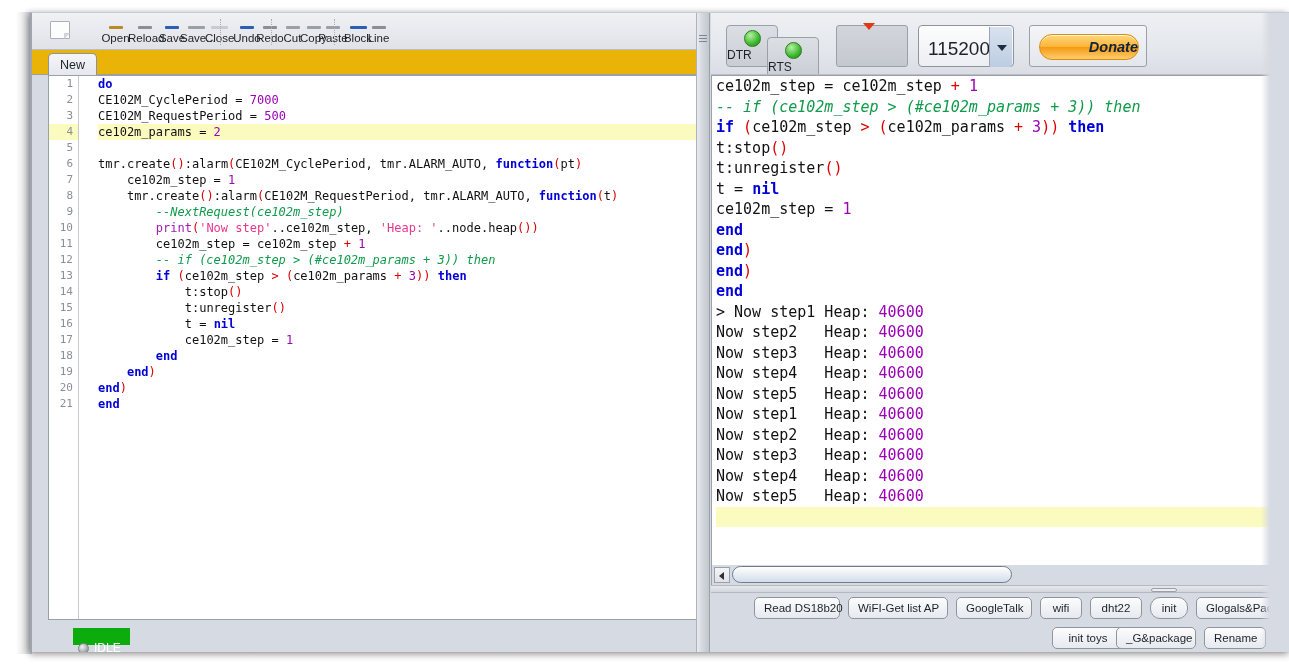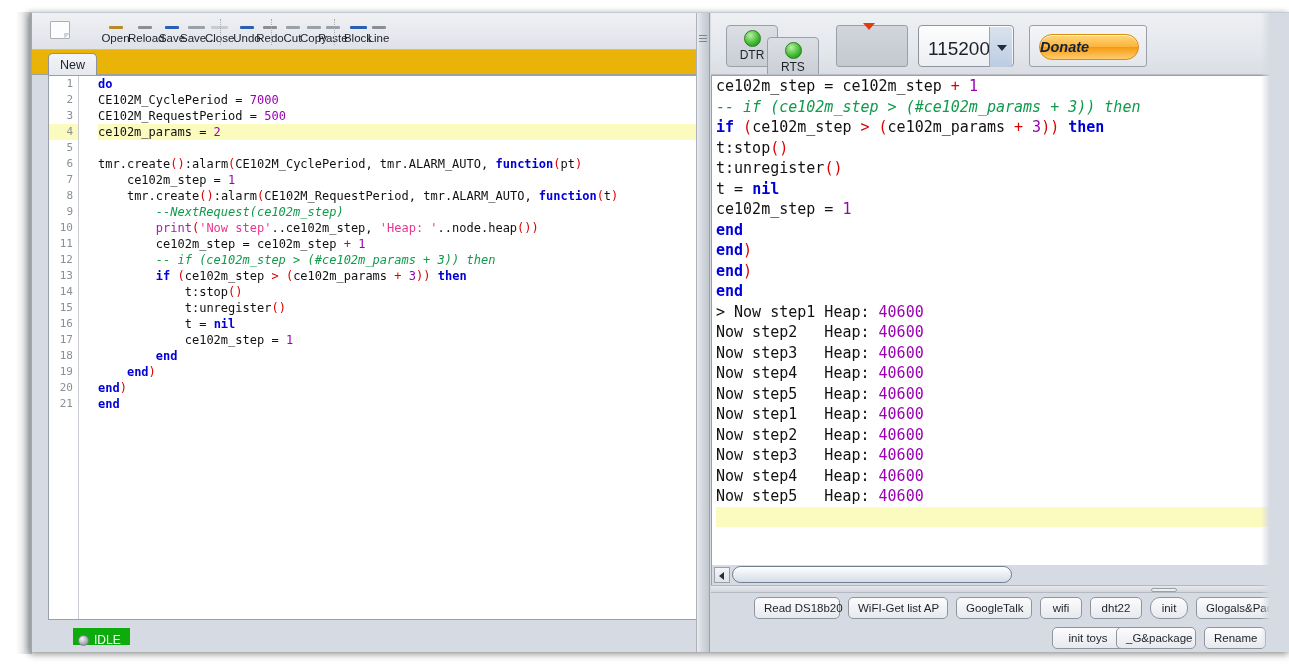--- a/index.html
+++ b/index.html
@@ -185,21 +185,21 @@
   
   .statusbar {
     position: absolute;
     left: 16px; top: 612px;
     width: 648px; height: 22px;
   }
   .idle-badge {
     position: absolute;
     left: 25px; top: 3px;
     height: 17px;
-    padding: 4px 9px 0 5px;
+    padding: 12px 9px 0 5px;
     background: #0bac0b;
     color: #ffffff;
     font-size: 12px;
     line-height: 17px;
     white-space: nowrap;
   }
   .idle-led {
     display: inline-block;
     width: 11px; height: 11px;
     border-radius: 50%;
@@ -245,21 +245,21 @@
     border-bottom: 1px solid #b9bec7;
     overflow: hidden;
   }
   .led-btn {
     position: absolute;
     top: 12px;
     width: 52px; height: 42px;
     background: linear-gradient(to bottom, #dcdfe4, #c9cdd4);
     border: 1px solid #9aa0aa;
     border-radius: 4px;
-    text-align: center;
+    text-align: left;
   }
   .led-btn .led {
     display: block;
     width: 17px; height: 17px;
     margin: 4px auto 1px auto;
     border-radius: 50%;
     background: radial-gradient(circle at 36% 30%, #b6f2a0, #39b52b 62%, #1d8a18 100%);
     border: 1px solid #2c7d22;
   }
   .led-btn .lbl {
@@ -323,21 +323,21 @@
     border-radius: 3px;
   }
   .donate-btn {
     position: absolute;
     left: 9px; top: 8px;
     width: 100px; height: 26px;
     border-radius: 13px;
     background: linear-gradient(to bottom, #ffd77e 0%, #fcb53a 48%, #f59b12 52%, #ffcc6e 100%);
     border: 1px solid #d88d0c;
     box-shadow: inset 0 1px 0 rgba(255,255,255,.75);
-    text-align: left;
+    text-align: right;
     line-height: 25px;
     font-size: 14.5px;
     font-weight: bold;
     font-style: italic;
     color: #10243f;
   }
 
   
   .term-outer {
     position: absolute;

